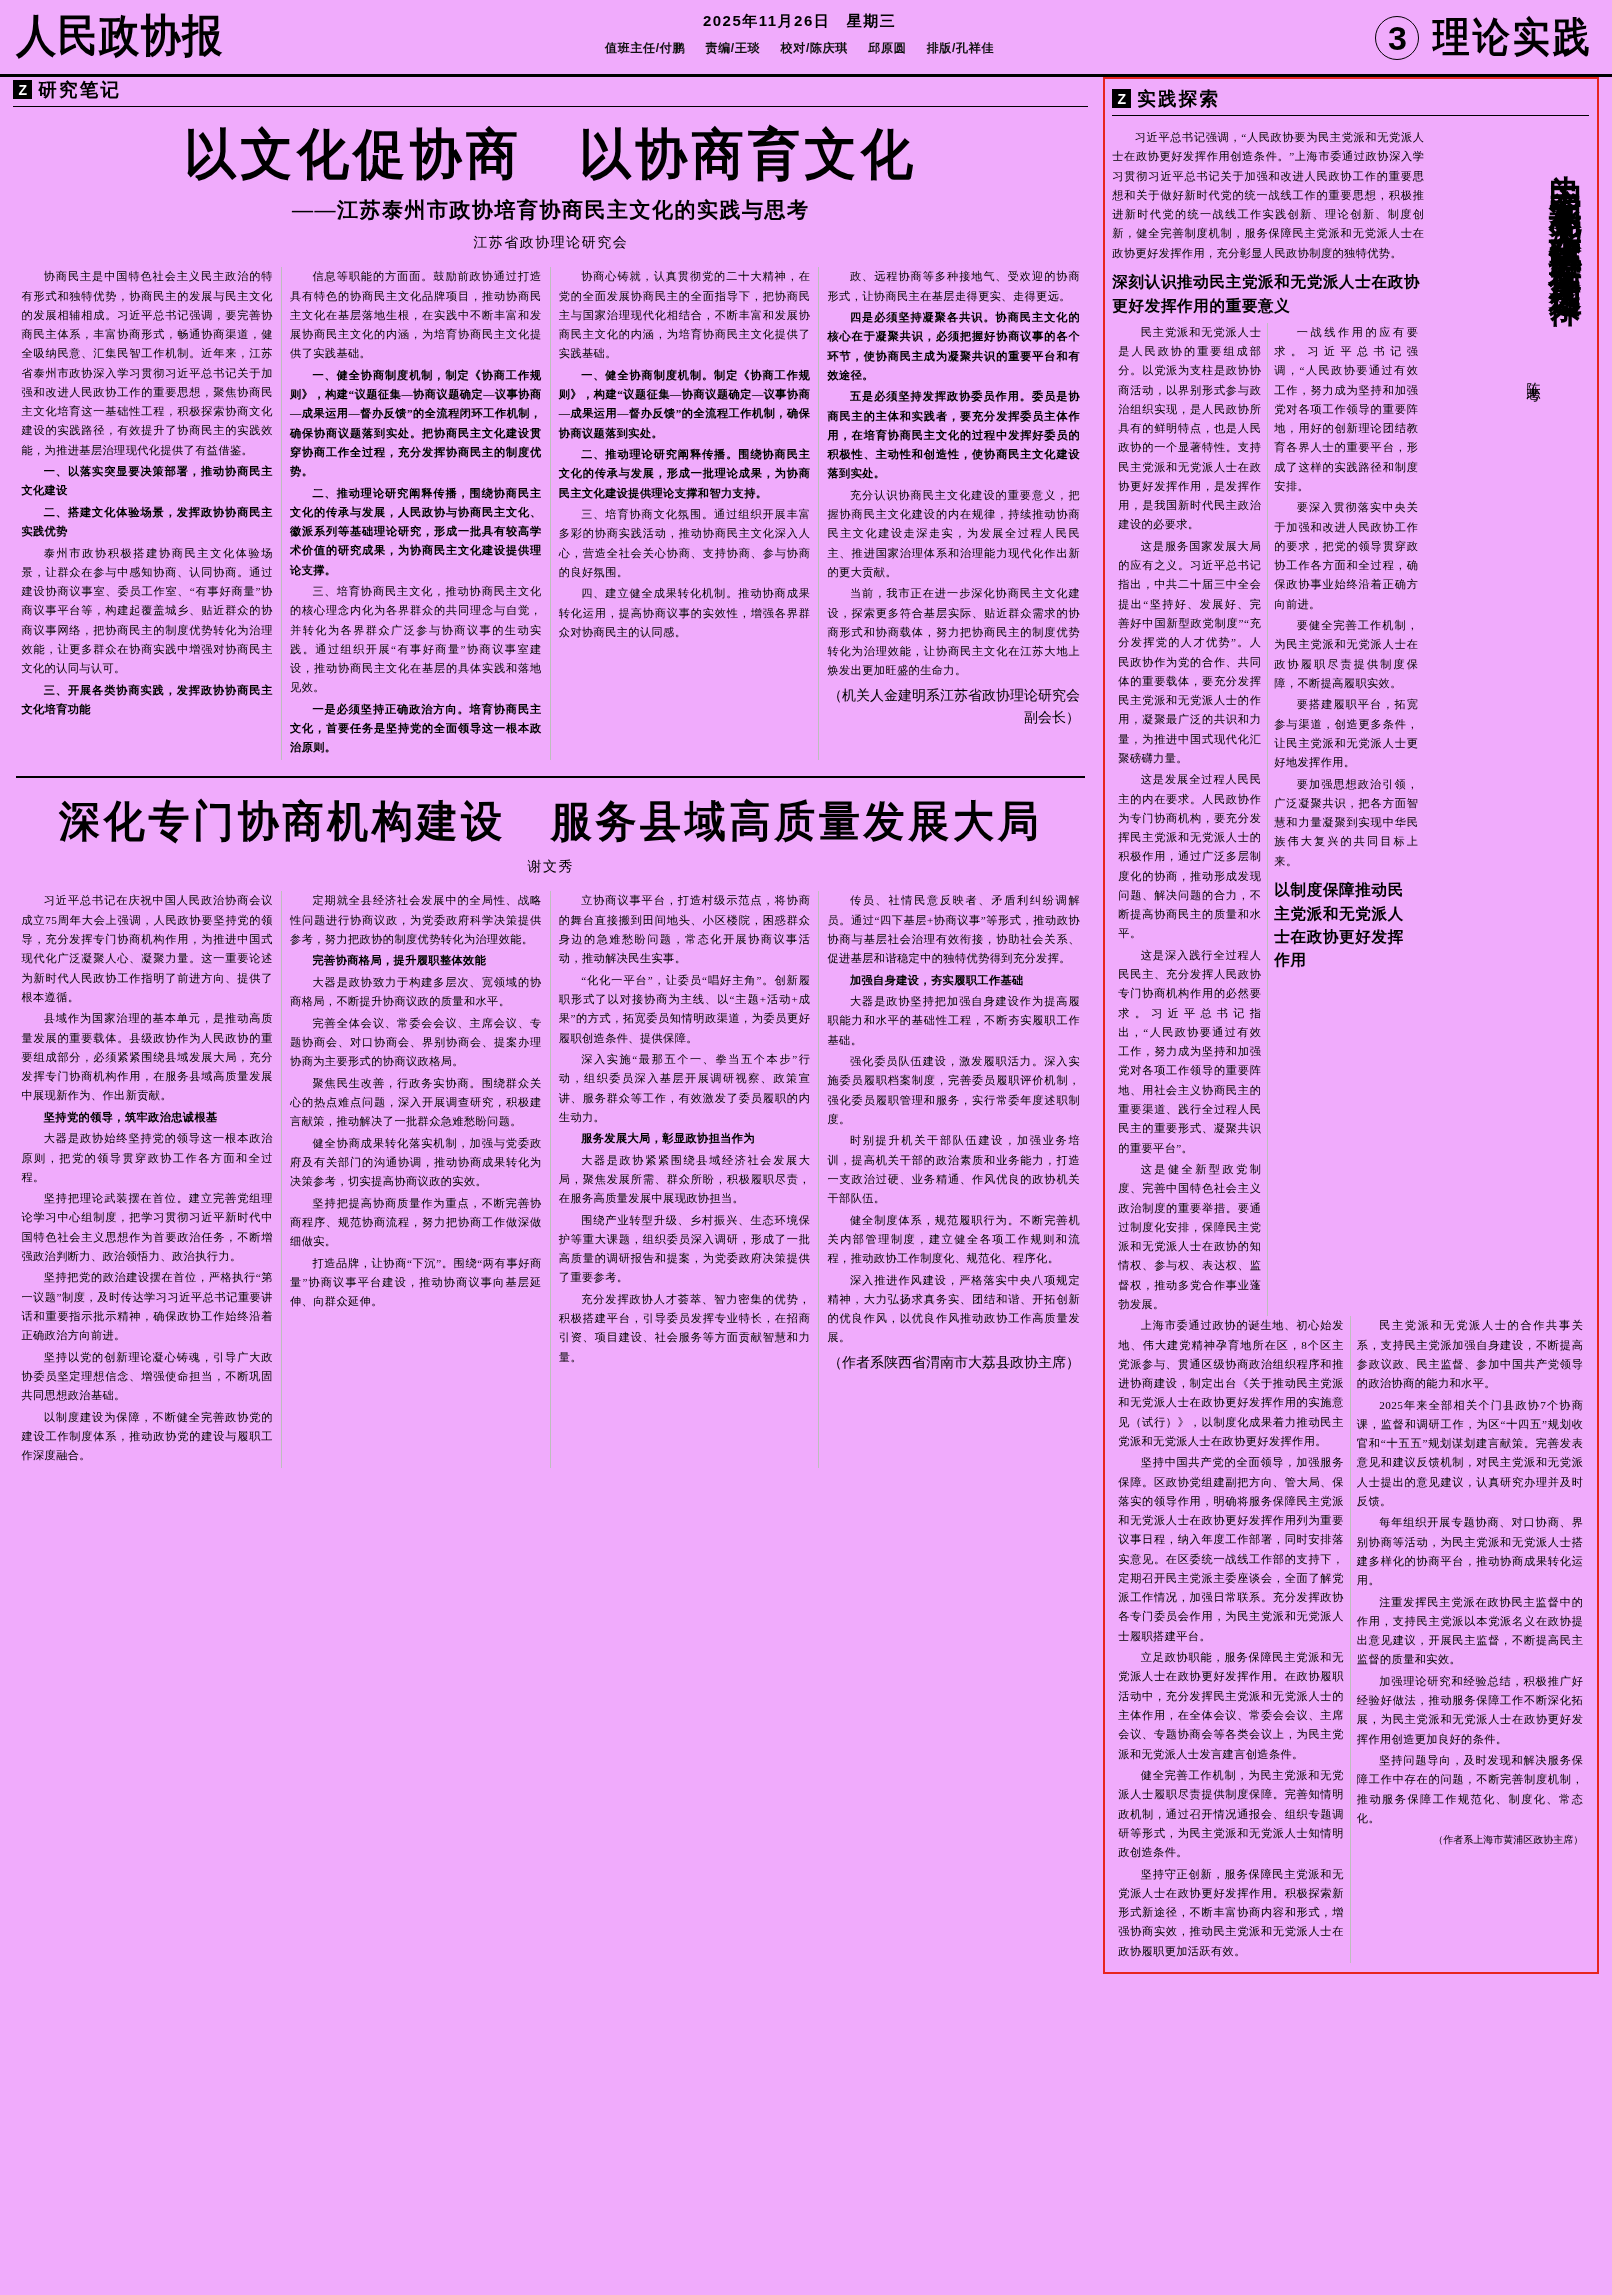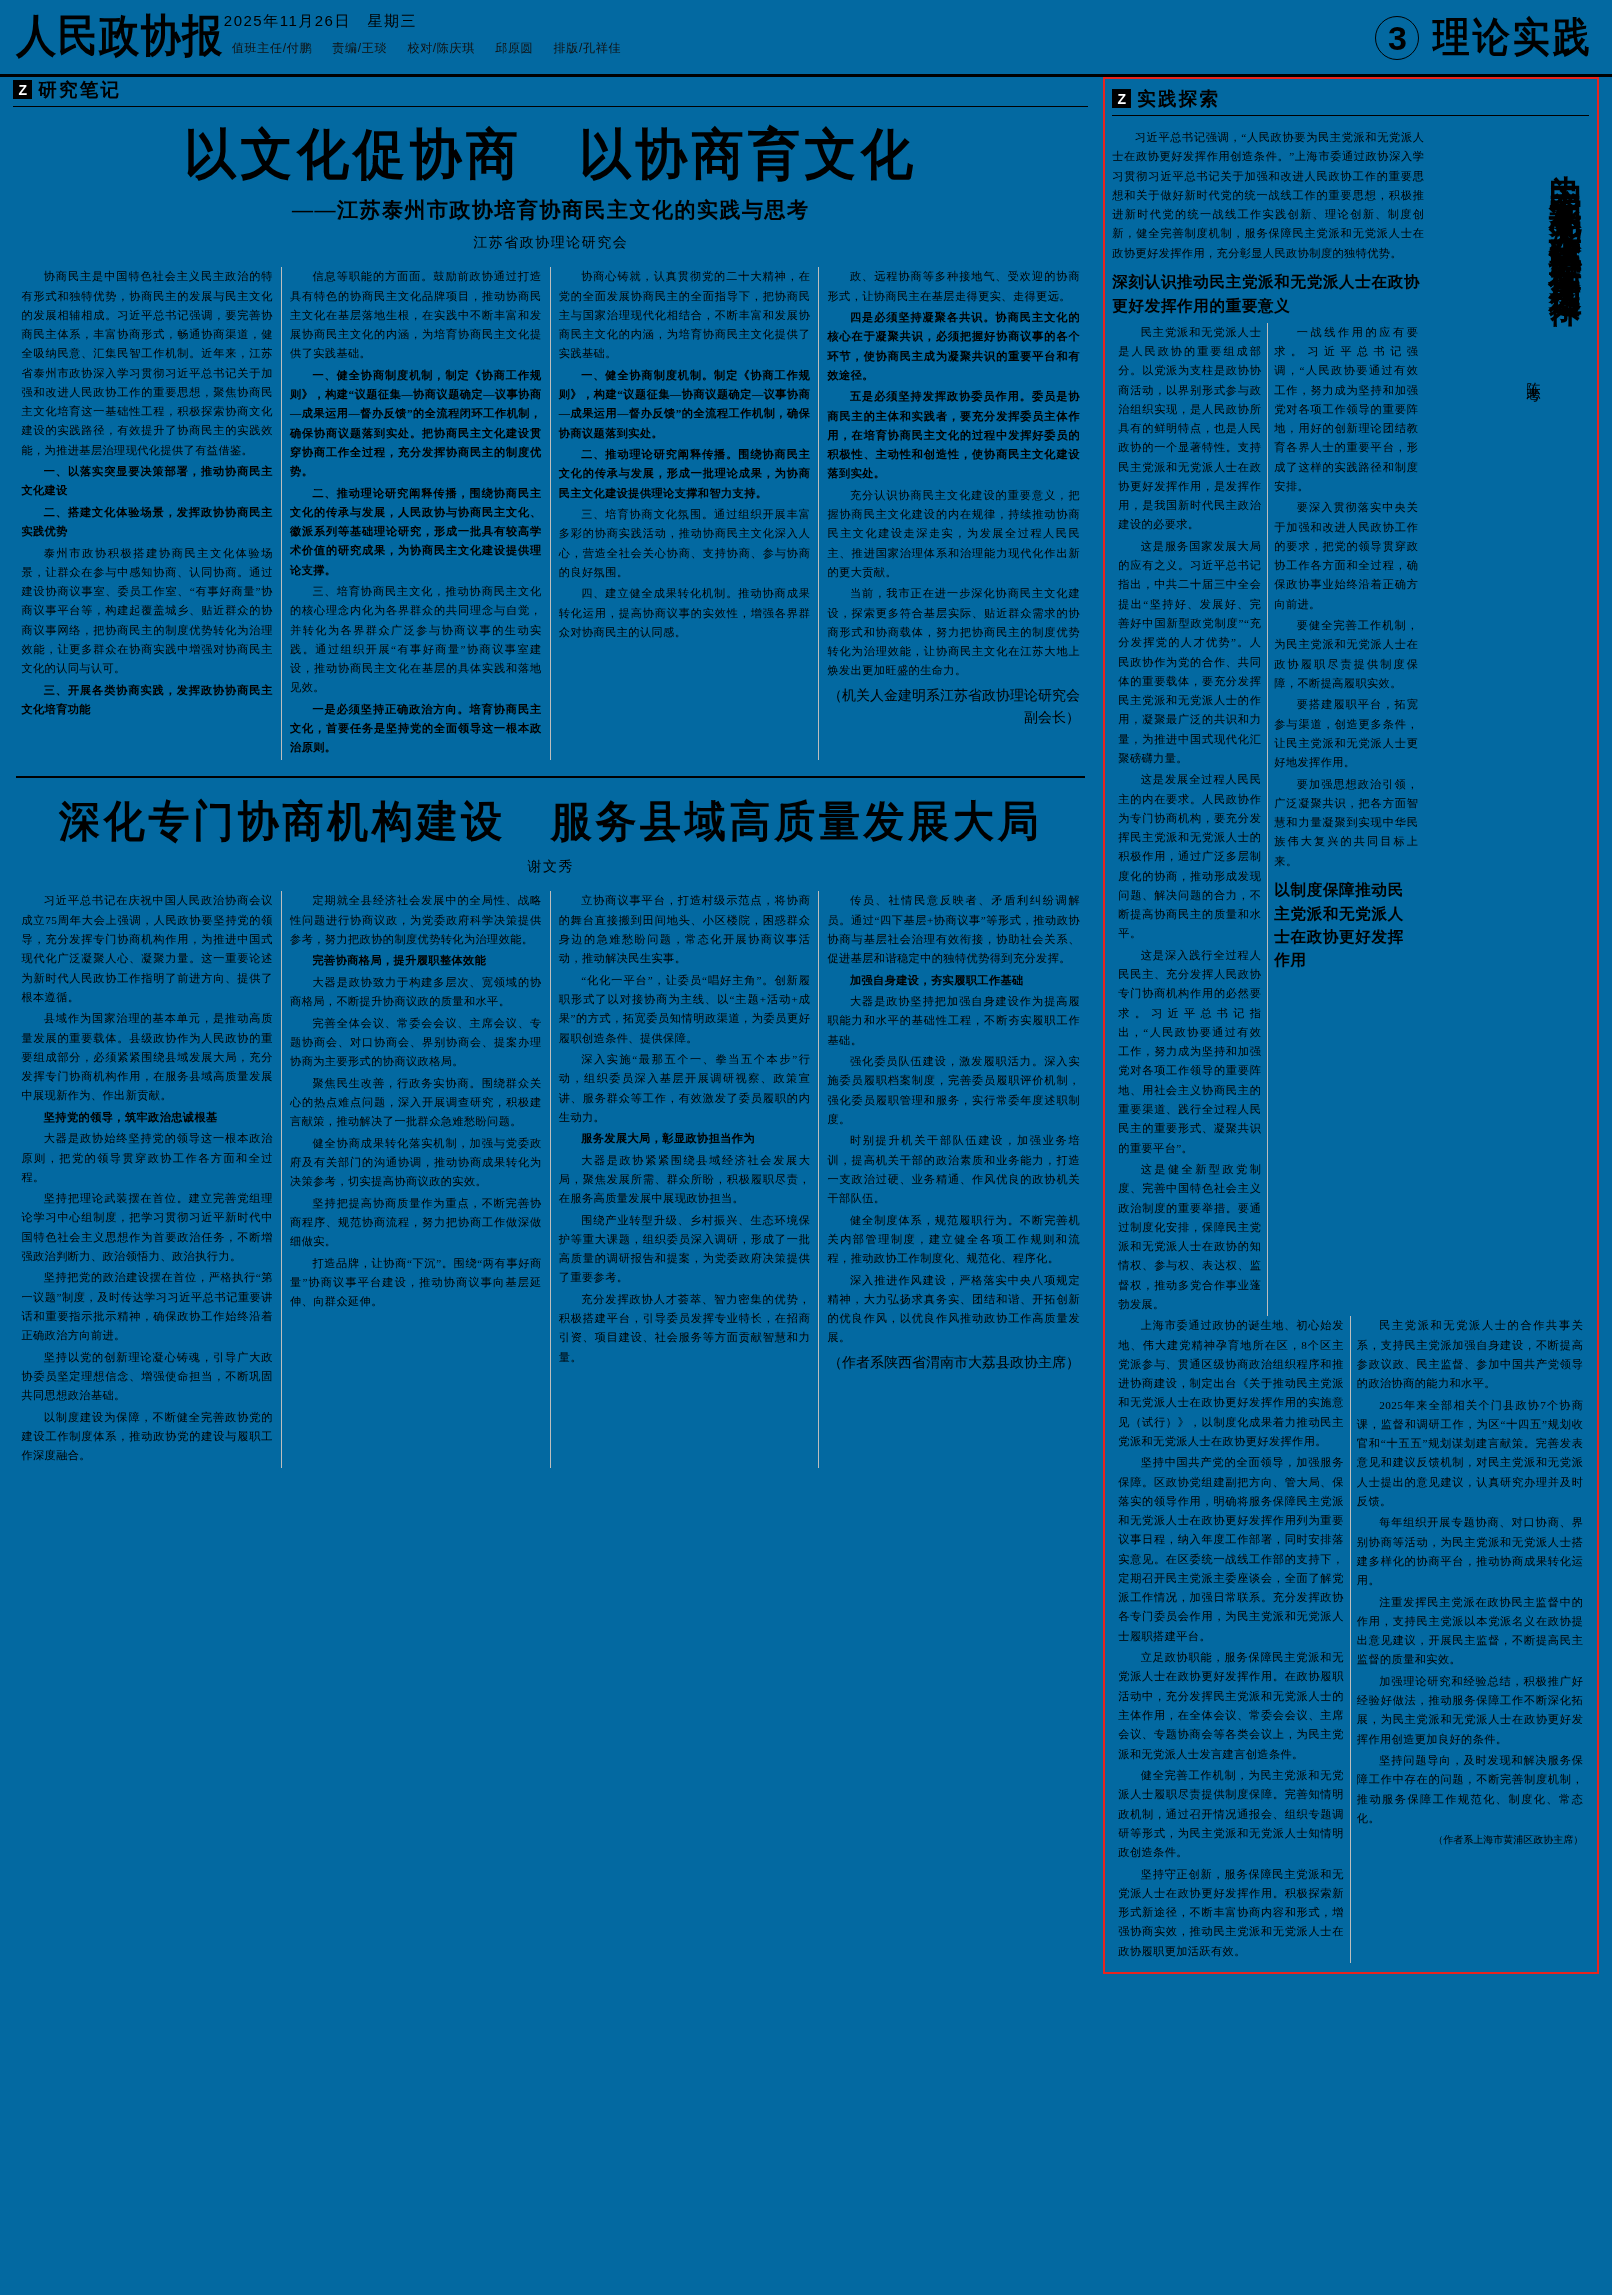--- a/index.html
+++ b/index.html
@@ -5,21 +5,21 @@
   * { box-sizing: border-box; }
   html, body {
     margin: 0; padding: 0;
     background: #ffffff;
     font-family: "Liberation Serif", "DejaVu Serif", serif;
   }
   .page {
     width: 1612px;
     min-height: 2295px;
     position: relative;
-    background: #0369a1;
+    background: #f0abfc;
     padding: 0;
   }
 
   
   .masthead {
     display: flex;
     align-items: flex-start;
     padding: 6px 16.3px 3px 16.3px;
     border-bottom: 3px solid #000;
     position: relative;
@@ -32,21 +32,23 @@
     letter-spacing: 1.5px;
     line-height: 1;
     padding-top: 7.4px;
     white-space: nowrap;
     color: #000;
     transform: scaleY(1.12);
     transform-origin: left top;
   }
   .masthead-mid {
     flex: 1;
+    text-align: center;
     padding-top: 6px;
+    font-weight: bold;
   }
   .masthead-date {
     font-size: 15px;
     letter-spacing: 1.5px;
     color: #000;
     font-family: "Liberation Sans", sans-serif;
     margin-bottom: 9px;
   }
   .masthead-staff {
     font-size: 12px;

